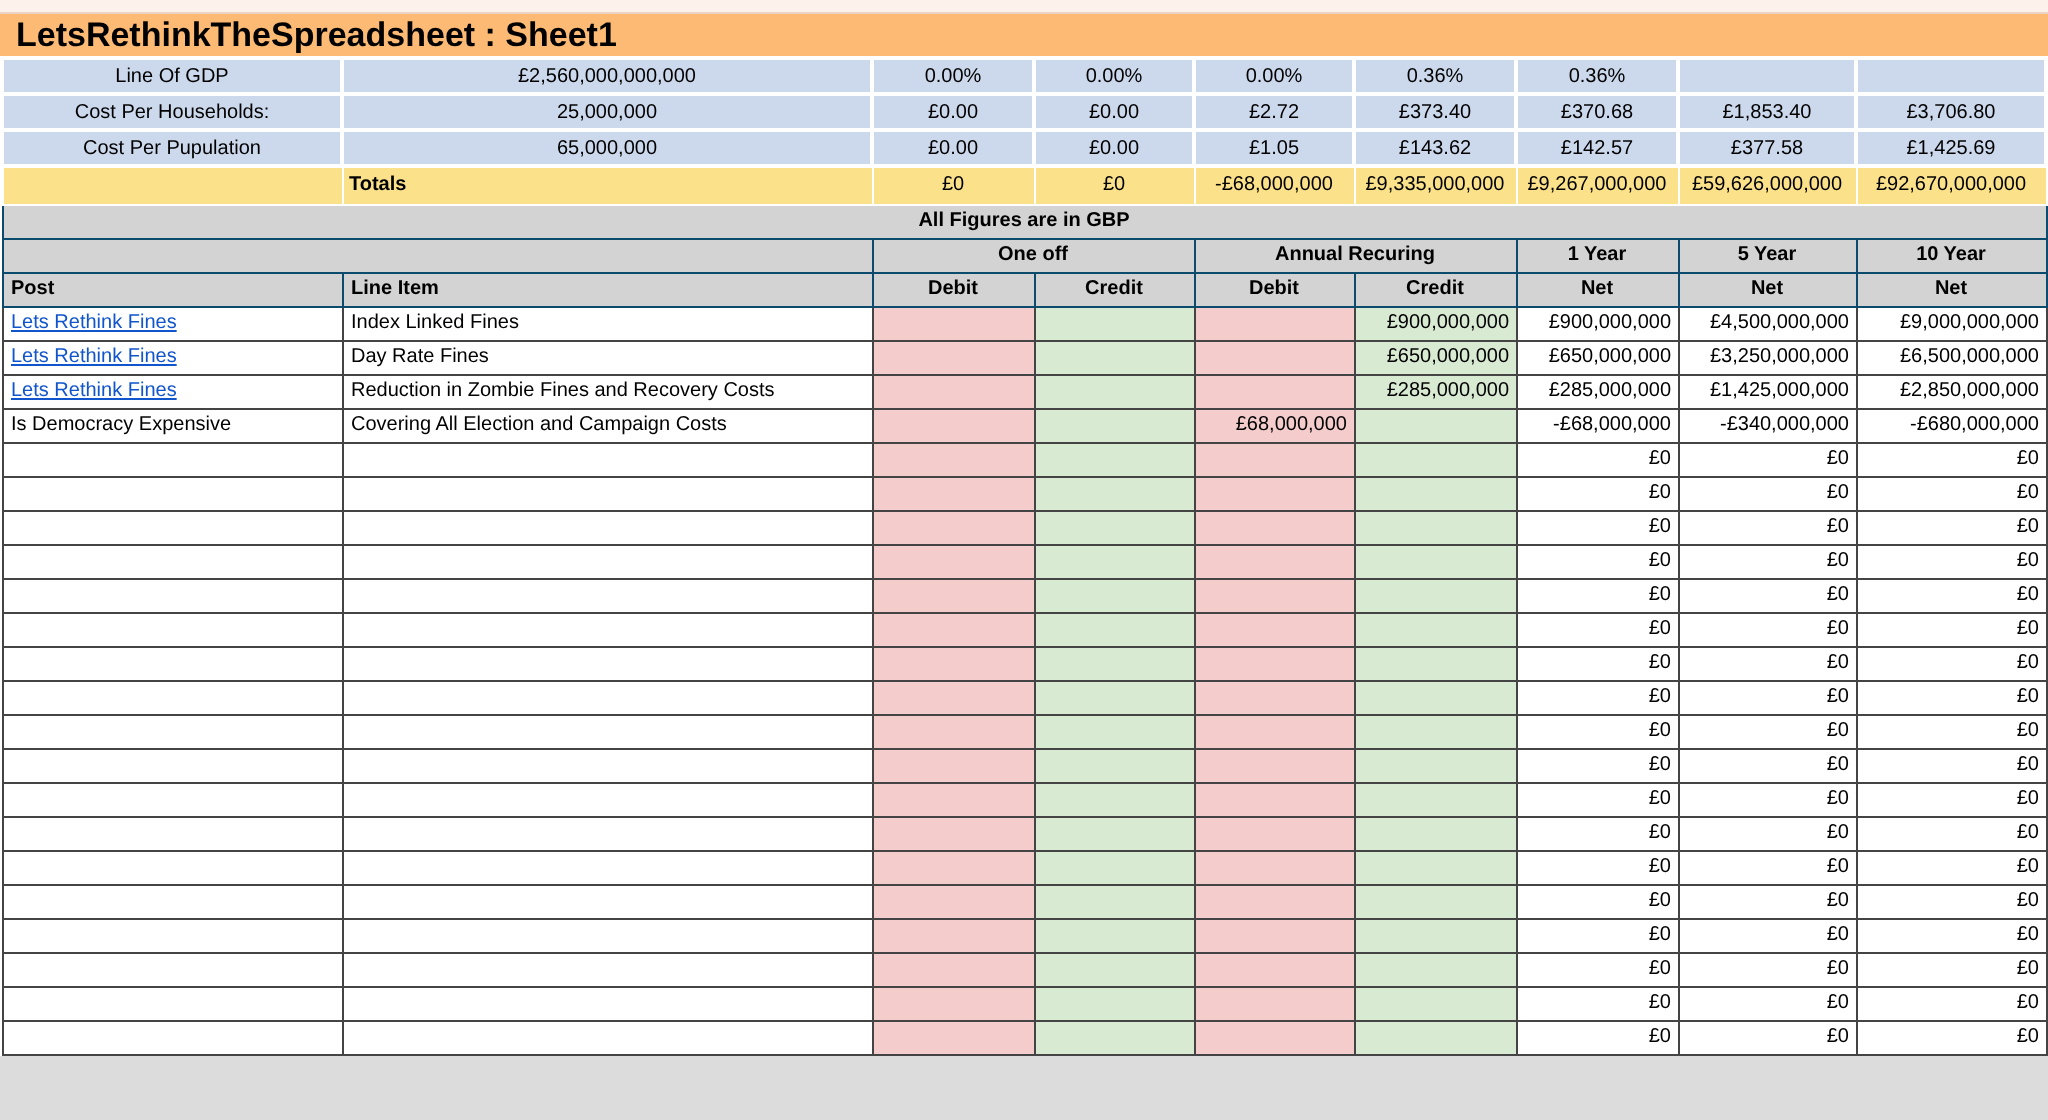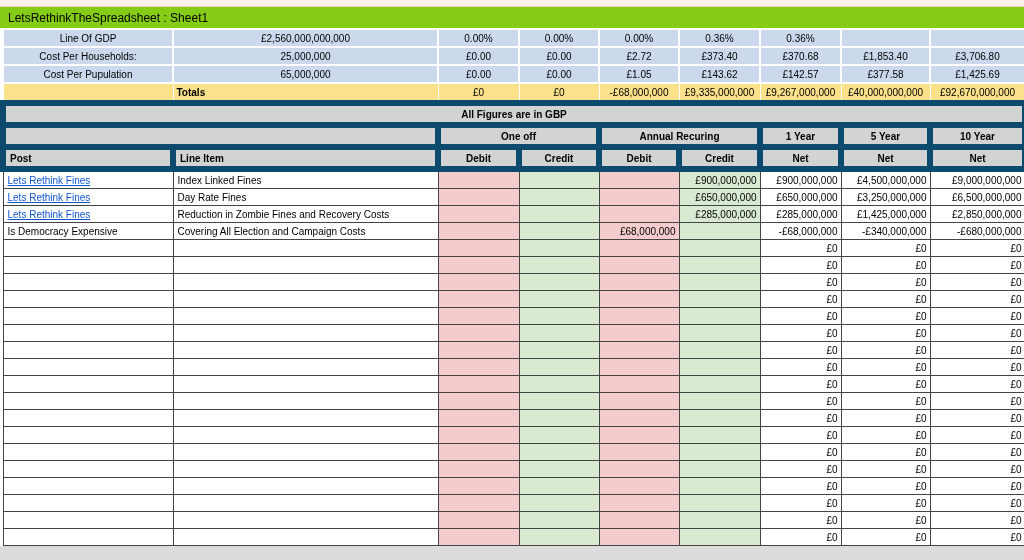--- a/index.html
+++ b/index.html
@@ -4,40 +4,40 @@
 <style>
   html,body{margin:0;padding:0;}
   body{
     width:1024px;height:560px;
     background:#dcdcdc;
     font-family:"Liberation Sans", sans-serif;
     color:#000;
     overflow:hidden;
   }
   .top-strip{height:6px;background:#fdf1ec;border-bottom:1px solid #ecd3c6;}
-  .title-bar{background:#84cc16;height:21px;line-height:22px;padding-left:8px;font-size:12px;}
+  .title-bar{background:#fdba74;height:21px;line-height:22px;padding-left:8px;font-size:17px;font-weight:bold;}
   table.sheet{
     border-collapse:collapse;
     table-layout:fixed;
     width:1022px;
     font-size:10px;
     background:#ffffff;
   }
   td{overflow:hidden;white-space:nowrap;padding:0 3px;height:16px;}
   
   tr.sumr{height:17px;}
   tr.totr{height:19px;}
   td.sb{background:#ccd9ed;border:2px solid #ffffff;text-align:center;}
   td.sy{background:#fbe18a;border:1px solid #ffffff;border-top-width:2px;}
   td.sy.tot{font-weight:bold;}
   
   tr.bannr{height:16px;}
   tr.grpr{height:17px;margin-top:20px;}
   tr.hdrr{height:17px;}
-  td.gh{background:#d3d3d3;border:6px solid #0c4a6e;font-weight:bold;text-align:center;}
+  td.gh{background:#d3d3d3;border:1px solid #0c4a6e;font-weight:bold;text-align:center;}
   td.gh.left{text-align:left;padding-left:4px;margin-top:23px;}
   
   tr.datr{height:16px;}
   td.dc{border:1px solid #444444;background:#ffffff;}
   td.pk{background:#f4cccc;}
   td.gn{background:#d9ead3;}
   td.num{text-align:center;}
   td.num-r{text-align:right;}
   td.txt{text-align:left;padding-left:4px;}
   a.post-link{color:#1155cc;text-decoration:underline;cursor:pointer;}
@@ -97,21 +97,21 @@
         <td class="sb num">£1,425.69</td>
       </tr>
       <tr class="totr">
         <td class="sy"></td>
         <td class="sy tot">Totals</td>
         <td class="sy num">£0</td>
         <td class="sy num">£0</td>
         <td class="sy num">-£68,000,000</td>
         <td class="sy num">£9,335,000,000</td>
         <td class="sy num">£9,267,000,000</td>
-        <td class="sy num">£40,000,000,000</td>
+        <td class="sy num">£59,626,000,000</td>
         <td class="sy num">£92,670,000,000</td>
       </tr>
       <tr class="bannr">
         <td class="gh" colspan="9">All Figures are in GBP</td>
       </tr>
       <tr class="grpr">
         <td class="gh" colspan="2"></td>
         <td class="gh" colspan="2">One off</td>
         <td class="gh" colspan="2">Annual Recuring</td>
         <td class="gh">1 Year</td>

